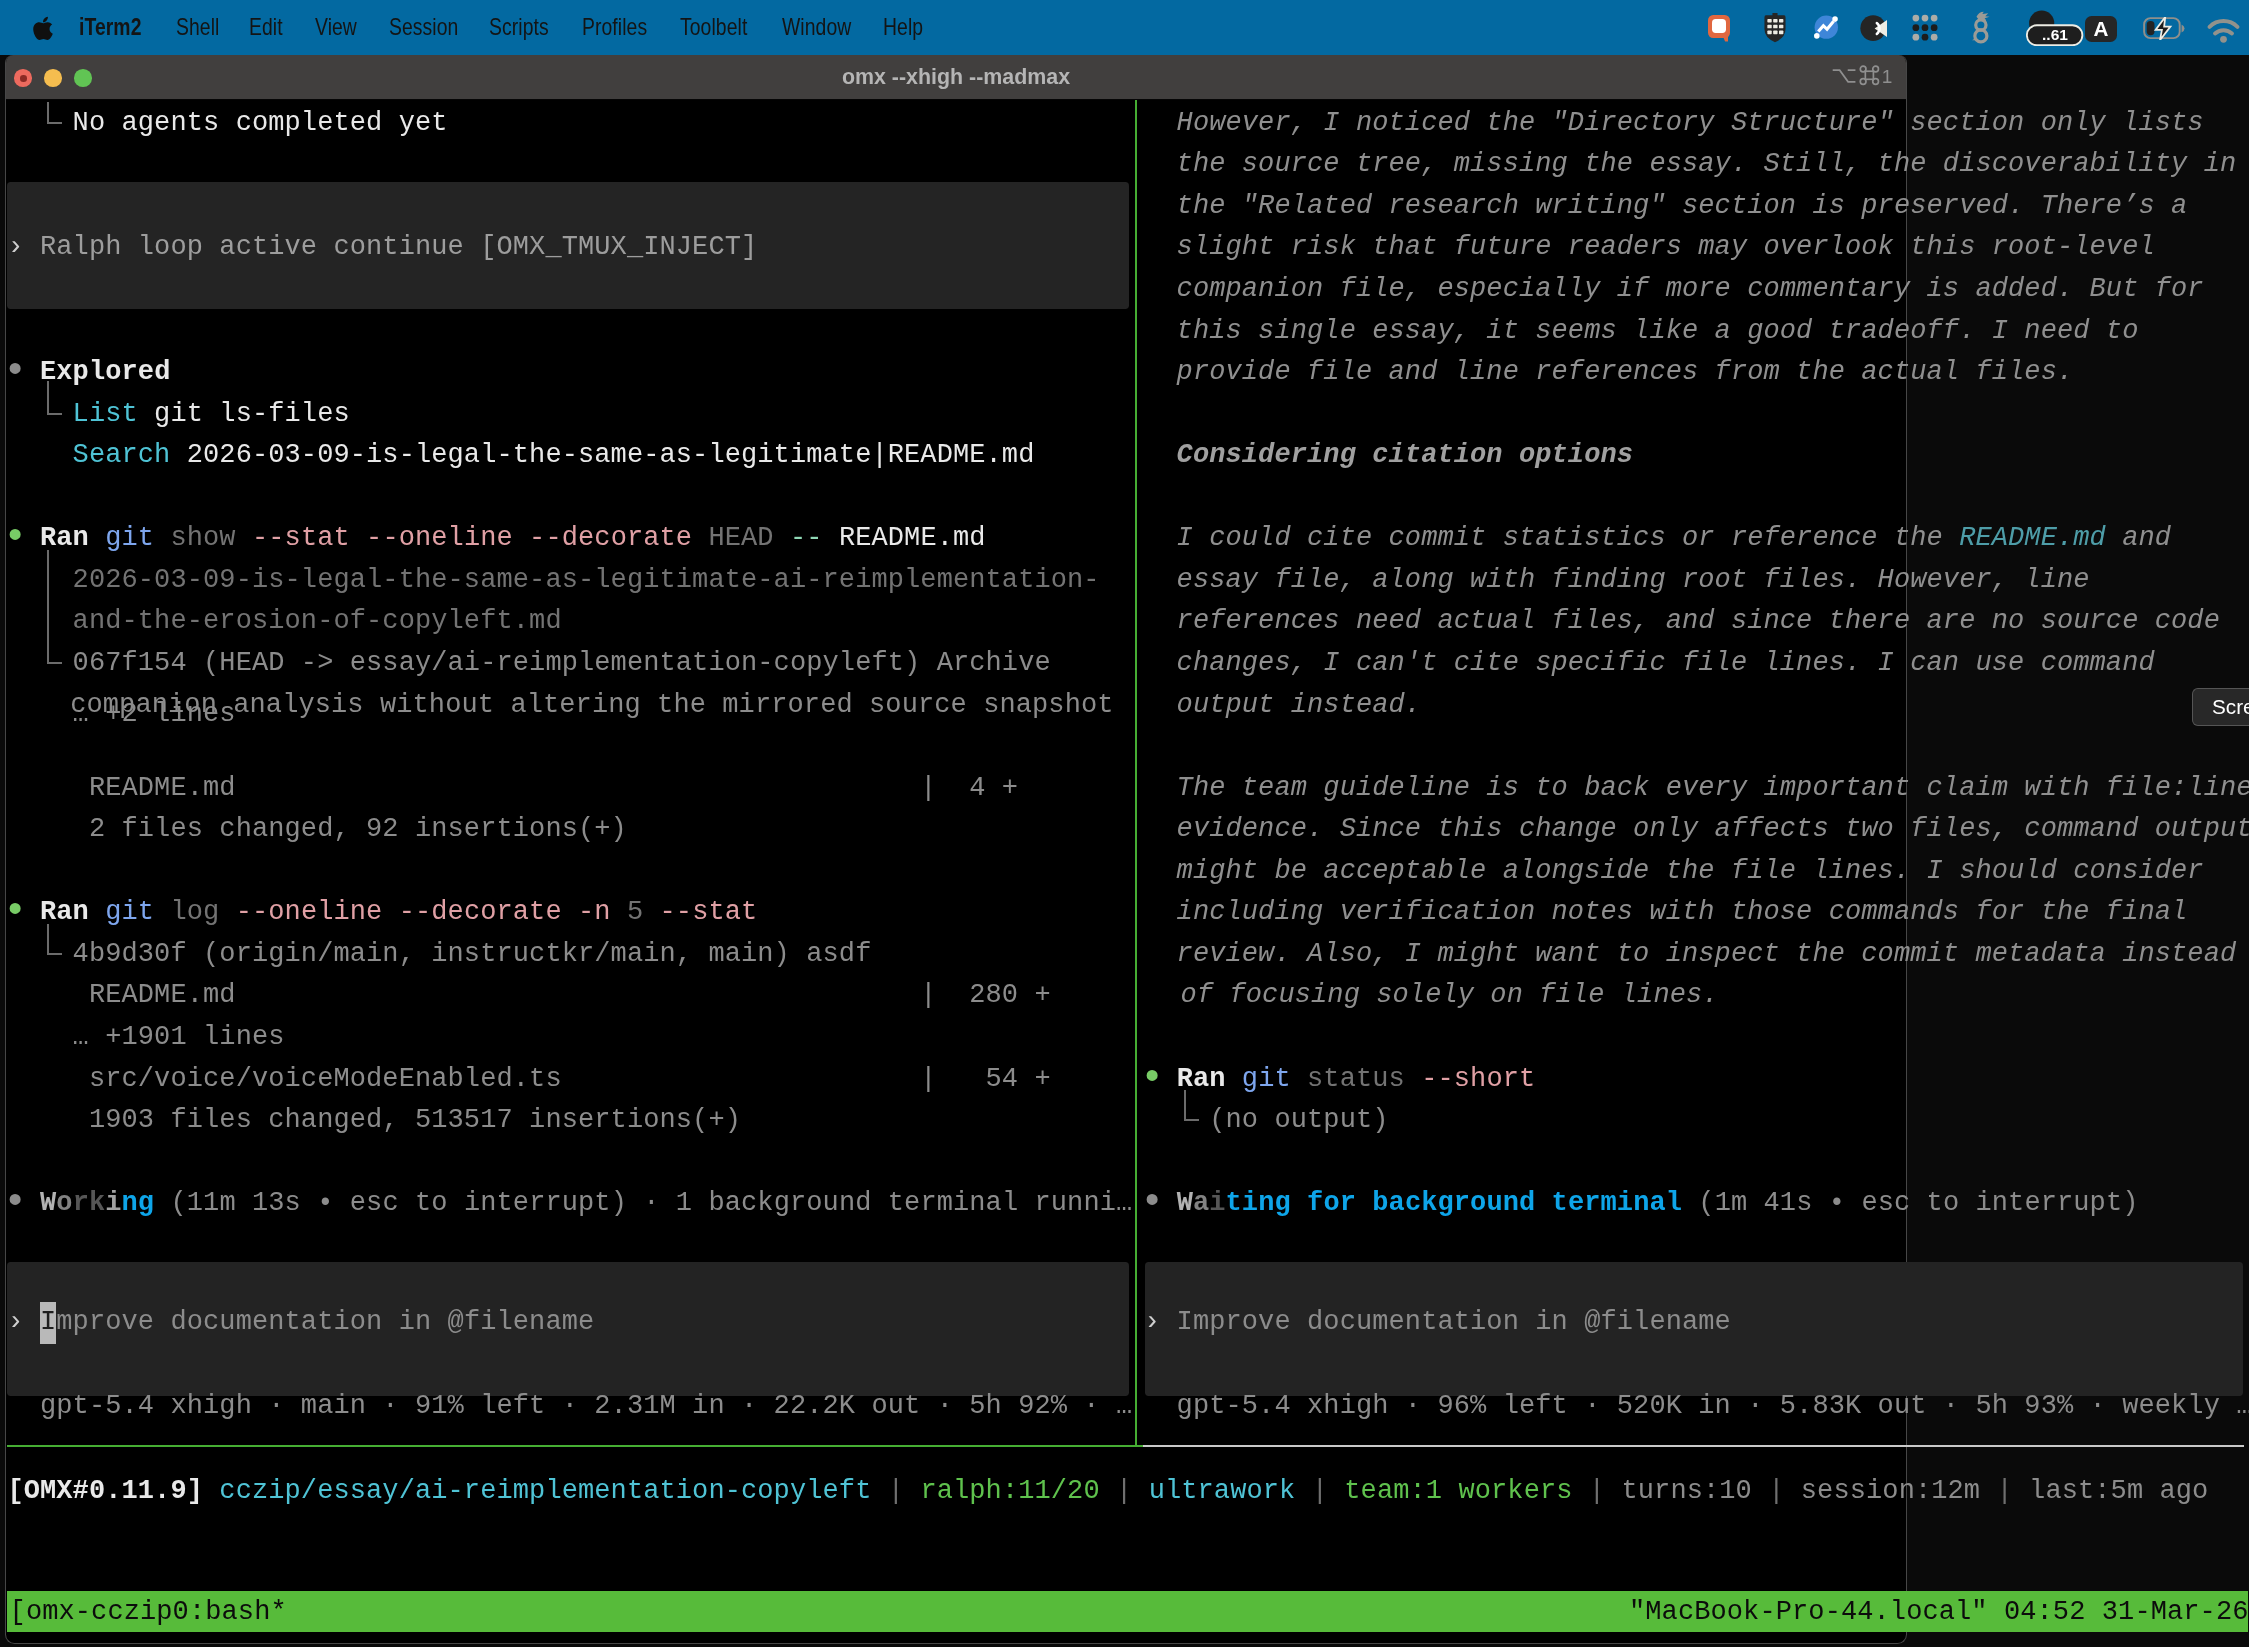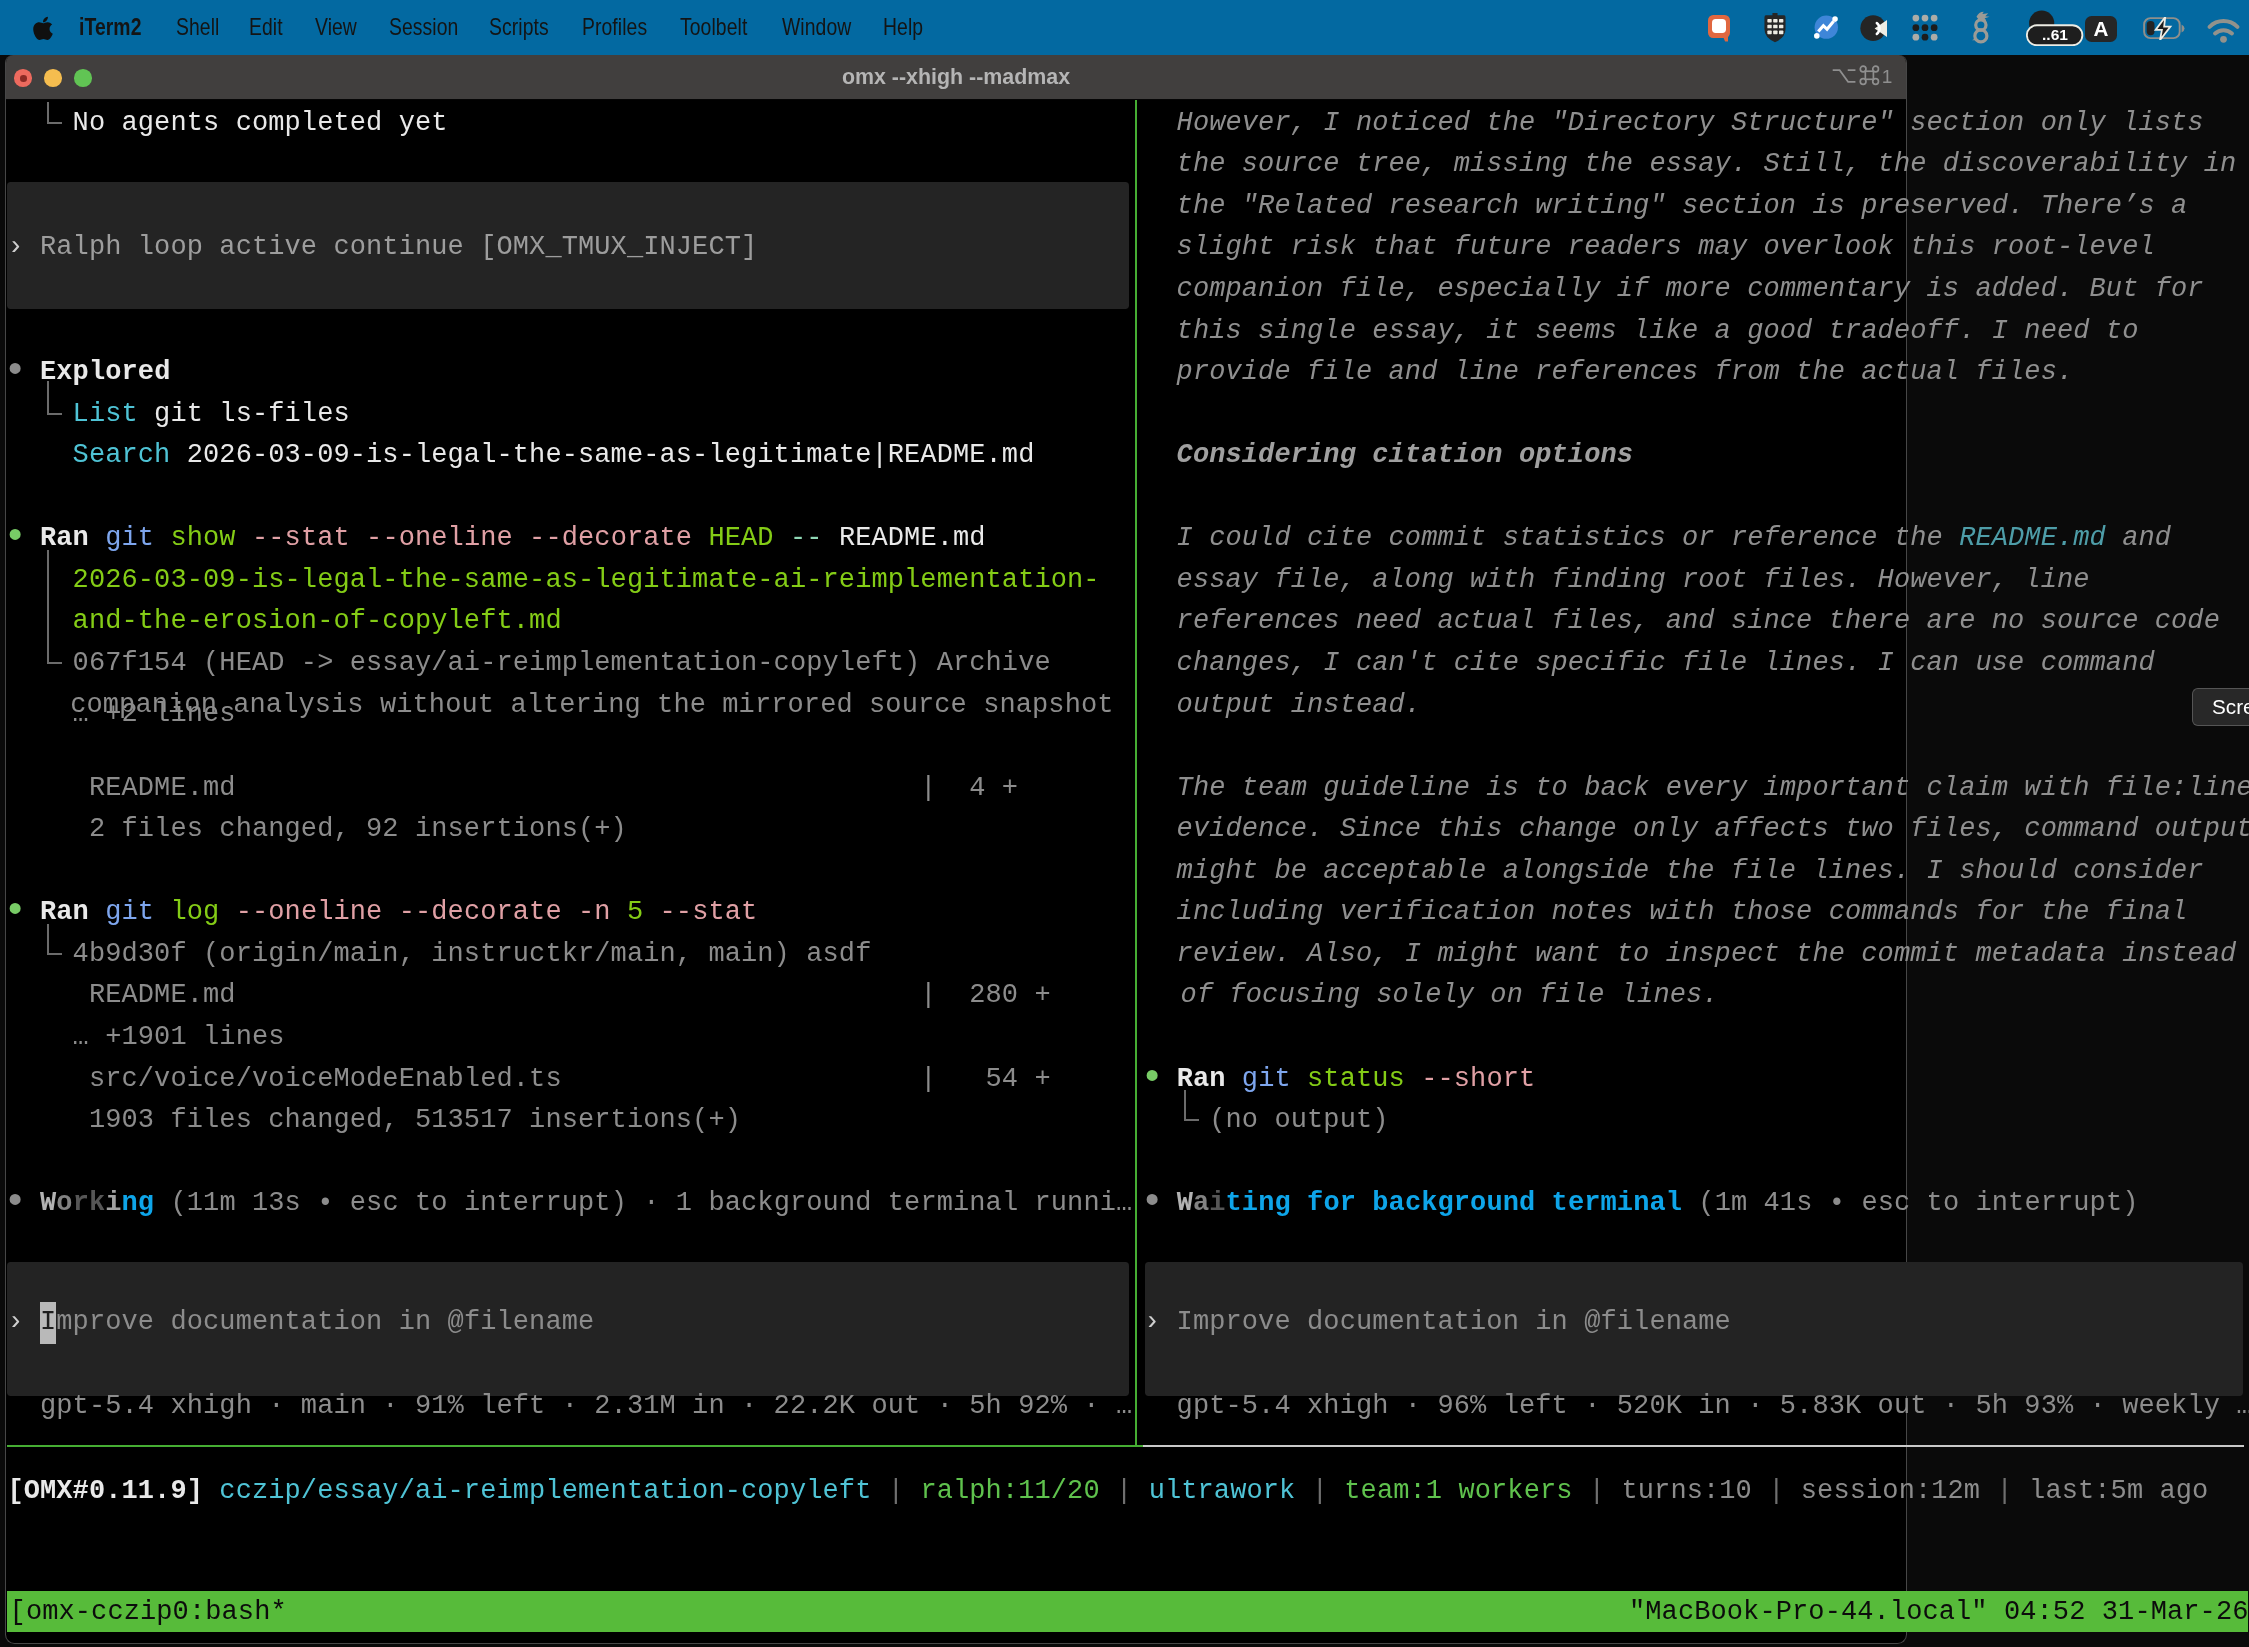--- a/index.html
+++ b/index.html
@@ -16,21 +16,21 @@
 .ln{position:absolute;white-space:pre;font-family:"Liberation Mono",monospace;font-size:27px;line-height:42px;color:#e9e9e9;letter-spacing:0.1px}
 .w{color:#e9e9e9}
 .b{font-weight:700}
 .g{color:#8c8c8c}
 .gb{color:#9d9d9d}
 .gi{color:#8f8f8f;font-style:italic}
 .gbi{color:#a0a0a0;font-style:italic;font-weight:700}
 .tli{color:#4e9da8;font-style:italic}
 .cy{color:#4fc3d5}
 .bl{color:#7ea6ee}
-.pw{color:#84cc16}
+.pw{color:#737373}
 .pk{color:#e0a0a5}
 .tl2{color:#8fd7b5}
 .tl{}
 .grn{color:#78cc66}
 .gdot{color:#8c8c8c}
 .arrow{color:#cfcfcf}
 .sep{color:#6f6f6f}
 .sg{color:#5fc24d}
 .shA{color:#b2b2b2}
 .shB{color:#828282}

